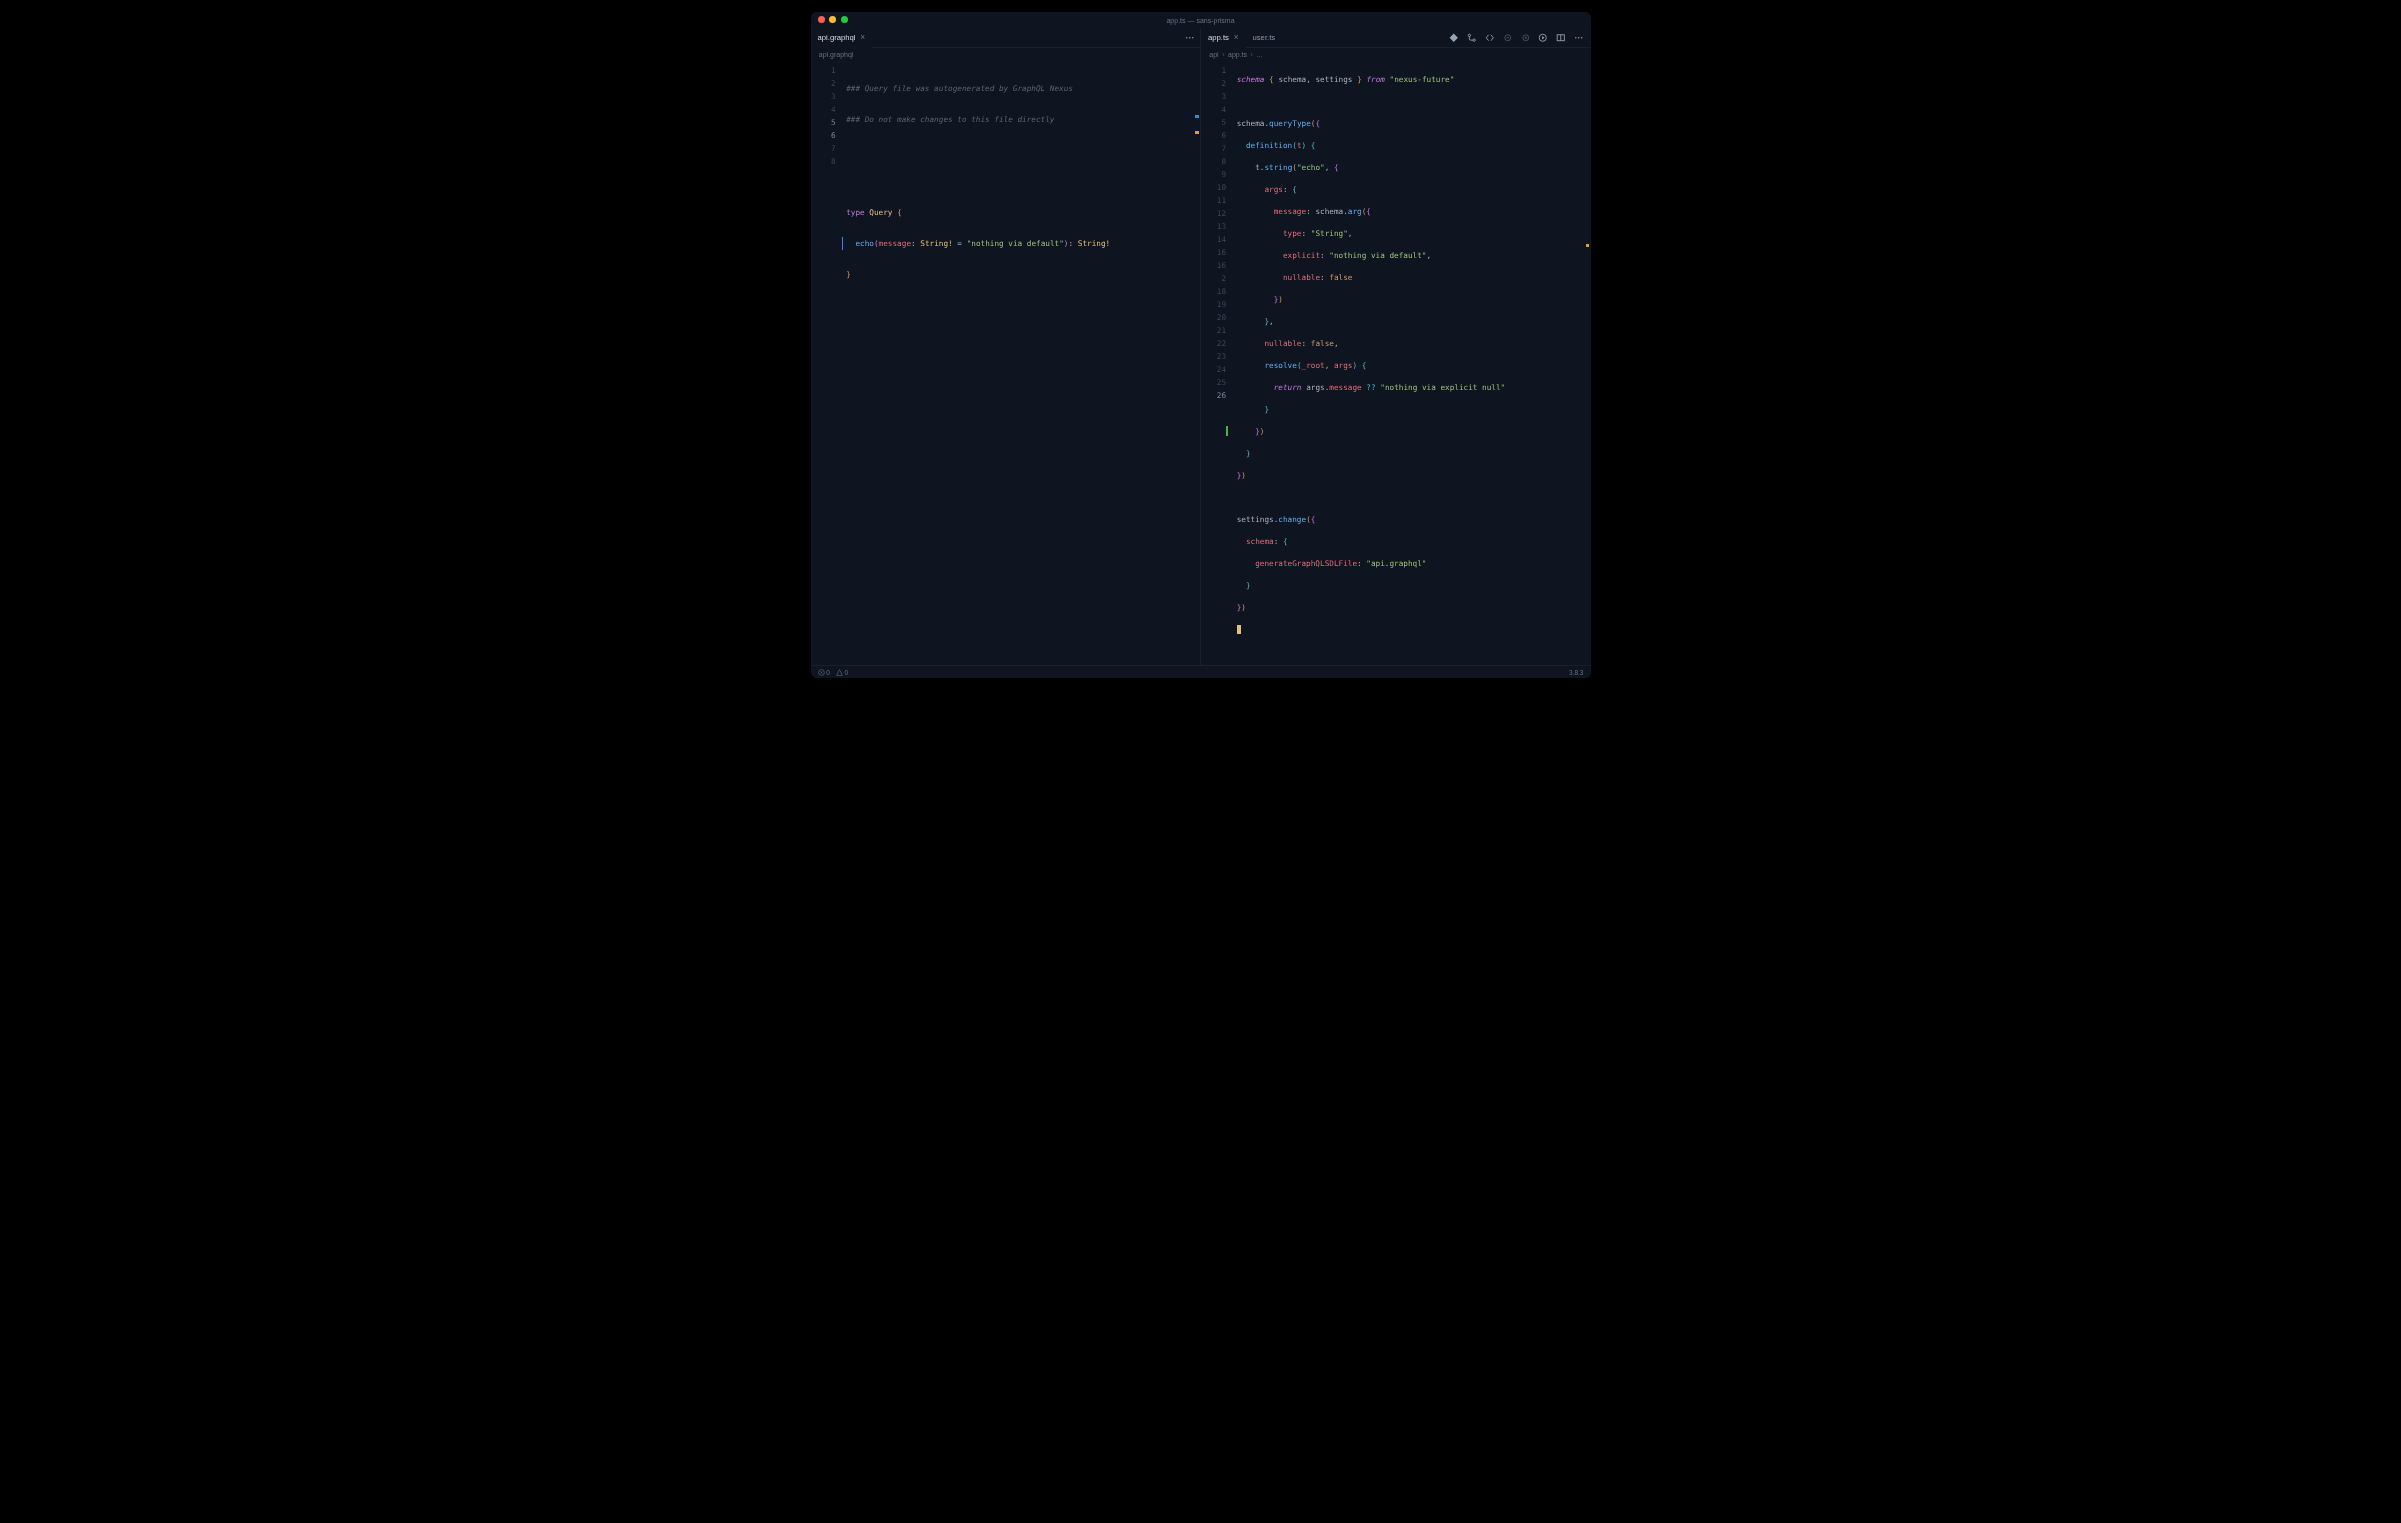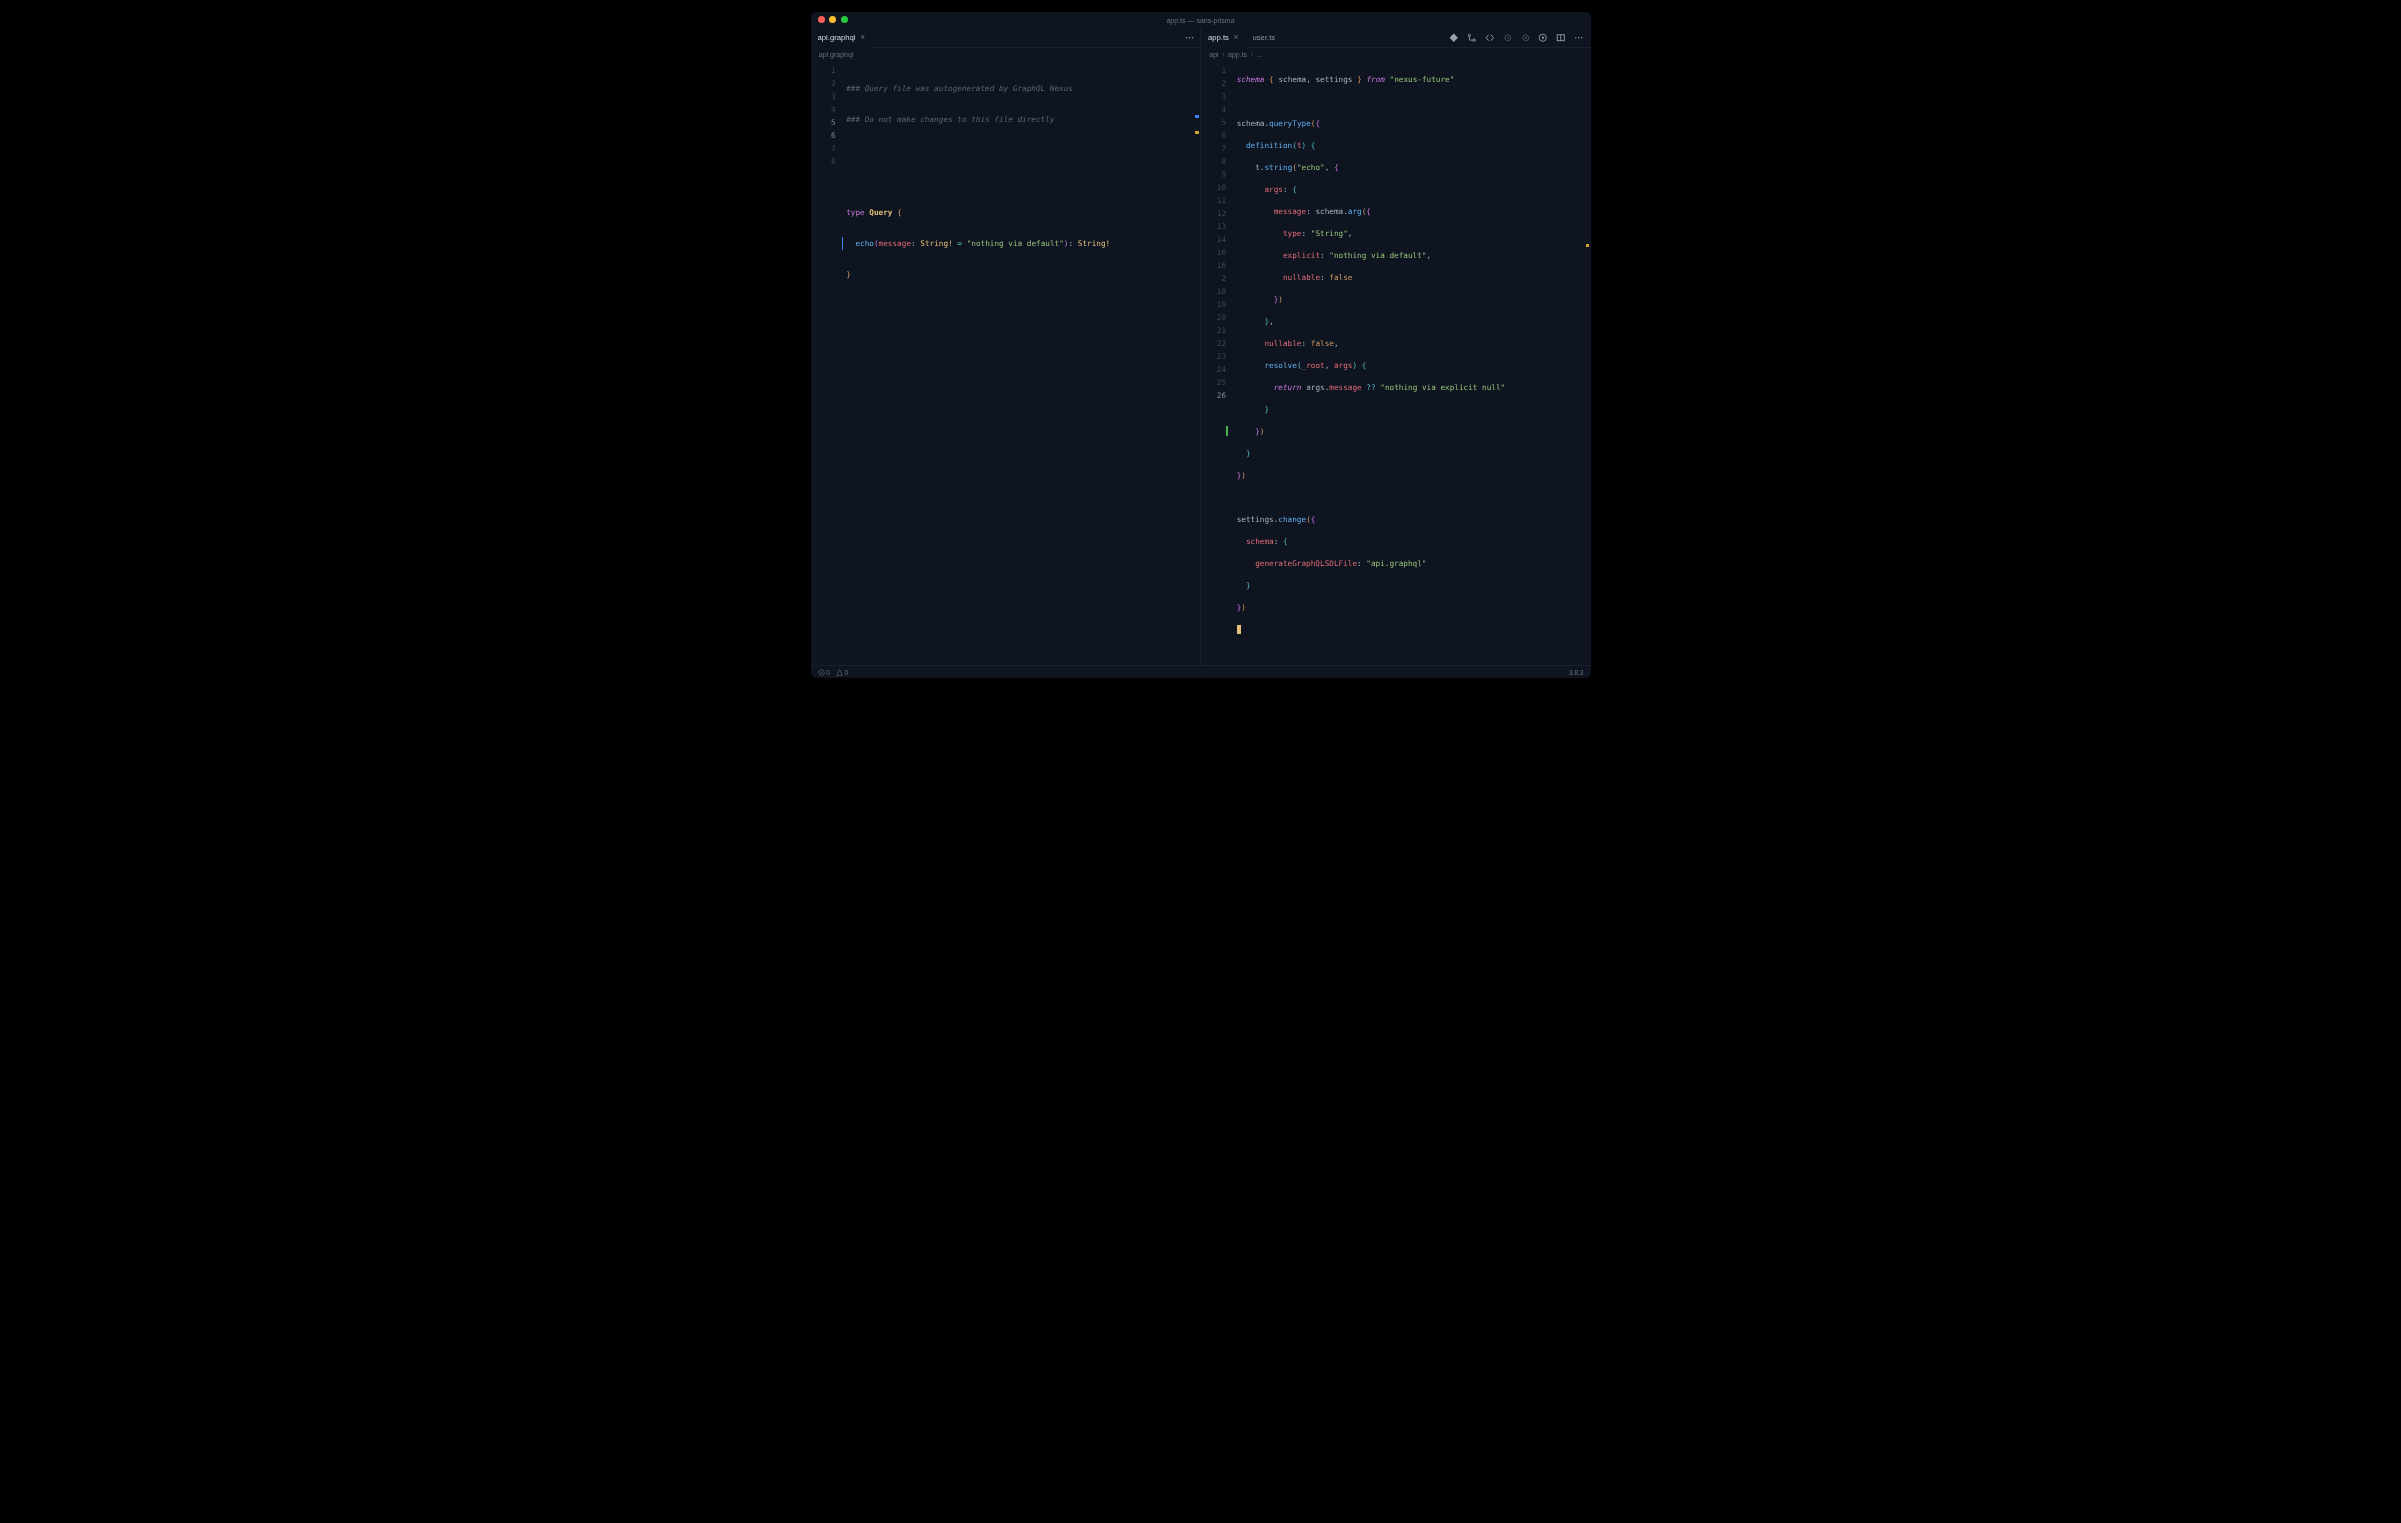--- a/index.html
+++ b/index.html
@@ -177,21 +177,21 @@
   .c-type { color: #e5c07b; }
   .c-str { color: #98c379; }
   .c-fn { color: #61afef; }
   .c-prop { color: #e06c75; }
   .c-punc { color: #abb2bf; }
   .c-paren-y { color: #d19a66; }
   .c-paren-p { color: #c678dd; }
   .c-paren-b { color: #56b6c2; }
   .c-var { color: #abb2bf; }
   .c-false { color: #d19a66; }
-  .c-ident { color: #e5c07b; font-weight: bold; }
+  .c-ident { color: #e5c07b; }
   .c-op { color: #56b6c2; }
   .cursor-block {
     display: inline-block;
     width: 4.7px; height: 9.5px;
     background: #e5c07b;
     vertical-align: middle;
   }
   .gutter-flag {
     position: absolute;
     left: -5.9px;

